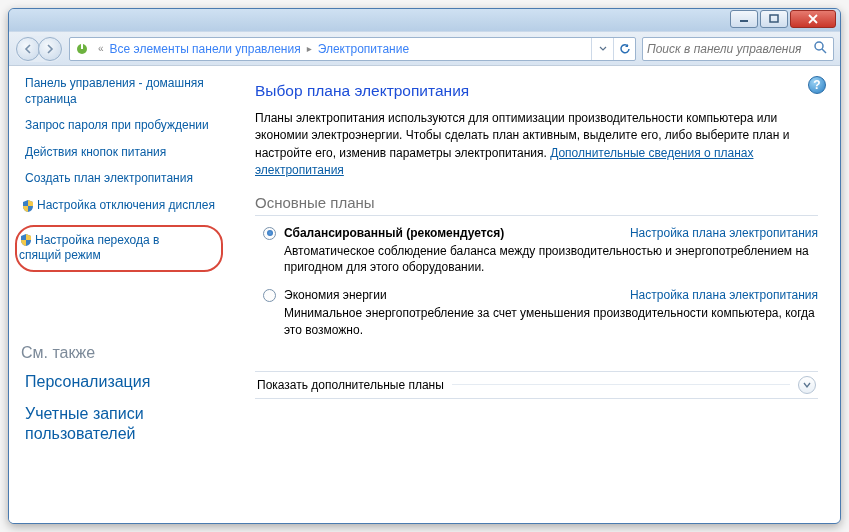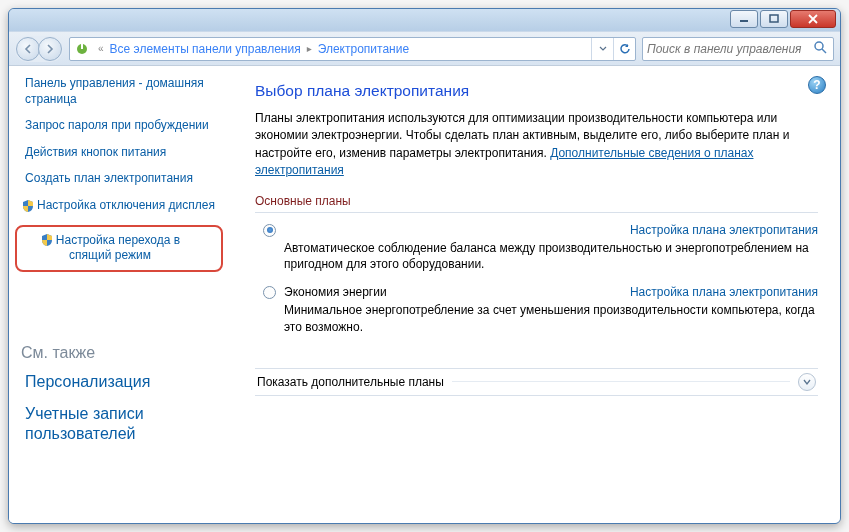--- a/index.html
+++ b/index.html
@@ -134,25 +134,24 @@
     line-height: 1.3;
     position: relative;
     padding-left: 4px;
   }
   .side-item.with-shield { padding-left: 0; }
   .shield {
     display:inline-block;width:14px;height:14px;vertical-align:middle;margin-right:2px;
   }
   .highlight-box {
     border: 2.5px solid #d9483b;
-    border-radius: 8px;
+    border-radius: 19px;
     padding: 6px 20px 6px 2px;
     margin-left: -6px;
     margin-bottom: 11px;
-    text-align: center;
   }
   .seealso {
     margin-top: 72px;
     color: #7c8a99;
     font-size: 16px;
   }
   .seealso-title { margin-bottom: 10px; }
 
   .main {
     flex:1;
@@ -176,22 +175,22 @@
     font-size: 15.5px;
     margin: 2px 0 10px 0;
   }
   .intro {
     font-size: 12px;
     line-height: 1.45;
     margin-bottom: 14px;
   }
   .intro a { text-decoration: underline;}
   .fieldset-label {
-    font-size: 12px;
-    color: #7f1d1d;
+    font-size: 15px;
+    color: #737373;
     margin-bottom: 4px;
   }
   .plan-group {
     border-top: 1px solid #d8e0ea;
     padding: 10px 0 6px 4px;
   }
   .plan {
     margin-bottom: 12px;
     padding-left: 4px;
   }
@@ -354,20 +353,21 @@
       <div class="intro">
         <span>Планы электропитания используются для оптимизации производительности компьютера или экономии электроэнергии. Чтобы сделать план активным, выделите его, либо выберите план и настройте его, изменив параметры электропитания. </span><a href="#">Дополнительные сведения о планах электропитания</a>
       </div>
 
       <div class="fieldset-label">Основные планы</div>
       <div class="plan-group">
 
         <div class="plan">
           <div class="plan-head">
             <span class="radio checked"></span>
+            <span class="plan-name">Сбалансированный (рекомендуется)</span>
             <a href="#" class="plan-link">Настройка плана электропитания</a>
           </div>
           <div class="plan-desc">Автоматическое соблюдение баланса между производительностью и энергопотреблением на пригодном для этого оборудовании.</div>
         </div>
 
         <div class="plan">
           <div class="plan-head">
             <span class="radio"></span>
             <span class="plan-name" style="font-weight:normal">Экономия энергии</span>
             <a href="#" class="plan-link">Настройка плана электропитания</a>

